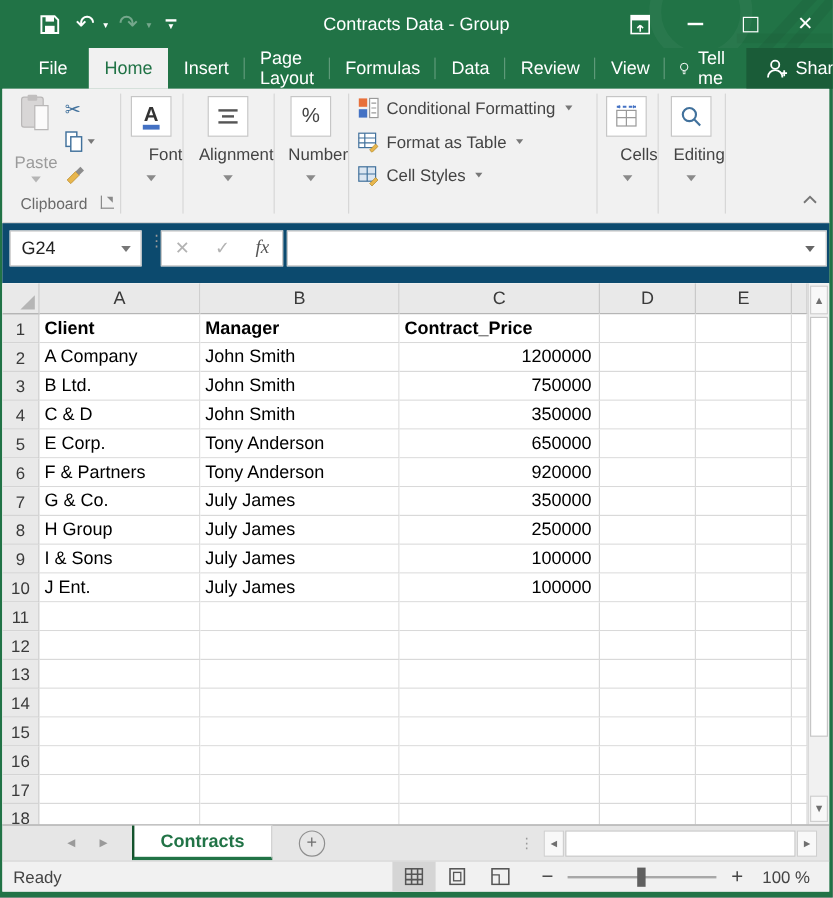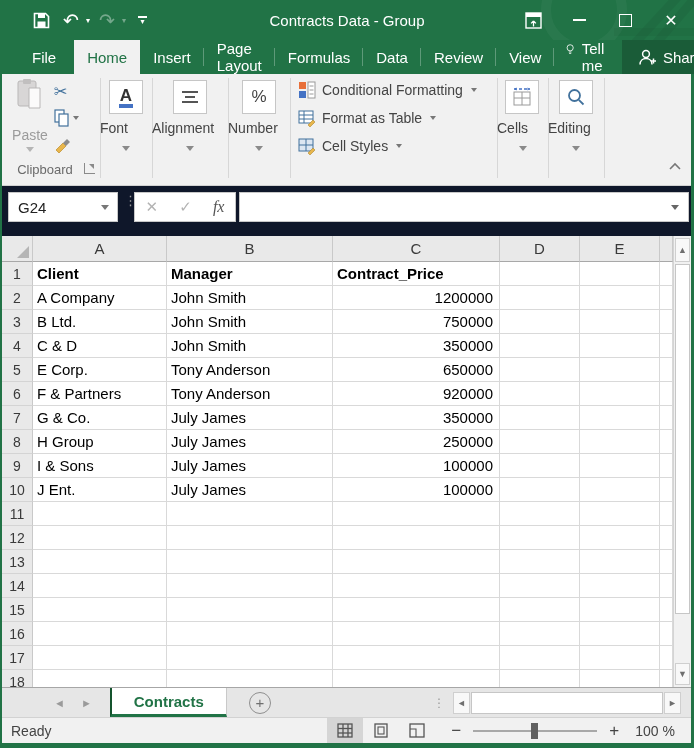--- a/index.html
+++ b/index.html
@@ -26,29 +26,29 @@
   .max-box{ width:13px; height:13px; border:1.5px solid #fff; }
   .min-bar{ width:13px; height:2px; background:#fff; }
   .close-x{ font-size:16px; }
 
   
   .tabstrip{ position:absolute; left:-2px; top:40px; width:694px; height:34px; background:#217346; display:flex; align-items:stretch; color:#fff; font-size:15px; }
   .rtab{ display:flex; align-items:center; padding:0 13px; position:relative; }
   .rtab.file{ margin-left:14px; padding:0 18px; }
   .rtab.active{ background:#f1f1f1; color:#217346; }
   .rtab .divider{ position:absolute; right:0; top:8px; bottom:8px; width:1px; background:rgba(255,255,255,.28); }
-  .tellme{ display:flex; gap:7px; padding:0 12px; }
+  .tellme{ display:flex; align-items:center; gap:7px; padding:0 12px; }
   .share{ margin-left:auto; background:#1a5c38; display:flex; align-items:center; gap:7px; padding:0 22px 0 16px; }
 
   
   .ribbon{ position:absolute; left:0; top:74px; width:689px; height:112px; background:#f1f1f1; border-bottom:1px solid #d2d2d2; font-size:14px; color:#444; }
   .gsep{ position:absolute; top:4px; height:100px; width:1px; background:#d7d7d7; }
   .grouplabel{ position:absolute; top:88px; font-size:13px; color:#6a6a6a; text-align:center; }
   .iconbox{ position:absolute; top:6px; width:34px; height:34px; background:#fff; border:1px solid #c6c6c6; display:flex; align-items:center; justify-content:center; }
-  .collapsed-label{ position:absolute; top:46px; width:100%; text-align:left; left:0; }
+  .collapsed-label{ position:absolute; top:46px; width:100%; text-align:right; left:0; }
   .chev-down{ width:0; height:0; border-left:4px solid transparent; border-right:4px solid transparent; border-top:5px solid #8a8a8a; position:absolute; top:72px; left:50%; margin-left:-4px; }
   .cgroup{ position:absolute; top:0; height:106px; }
   .font-A{ font-weight:bold; font-size:17px; color:#333; border-bottom:4px solid #4472c4; line-height:17px; padding:0 1px; }
   .align-icon{ display:flex; flex-direction:column; gap:3px; align-items:center; }
   .align-icon i{ display:block; height:2px; background:#555; }
   .pct{ font-size:17px; color:#444; }
   .paste{ position:absolute; left:6px; top:4px; width:44px; text-align:center; color:#9b9b9b; }
   .paste .clip{ margin:0 auto; }
   .paste-label{ margin-top:14px; font-size:14px; }
   .paste .chev{ margin:4px auto 0; width:0; height:0; border-left:4px solid transparent; border-right:4px solid transparent; border-top:5px solid #b5b5b5; }
@@ -57,21 +57,21 @@
   .scissors{ color:#41719c; font-size:16px; font-family:"DejaVu Sans", sans-serif; }
   .dlauncher{ position:absolute; left:82px; top:89px; width:11px; height:11px; border-left:1px solid #8a8a8a; border-bottom:1px solid #8a8a8a; }
   .dlauncher:after{ content:""; position:absolute; right:1px; top:1px; width:0; height:0; border-top:5px solid #8a8a8a; border-left:5px solid transparent; }
   .styles-rows{ position:absolute; left:4px; top:6px; display:flex; flex-direction:column; gap:8px; }
   .styles-row{ display:flex; align-items:center; gap:6px; height:20px; white-space:nowrap; }
   .styles-row .chev{ width:0; height:0; border-left:3.5px solid transparent; border-right:3.5px solid transparent; border-top:4px solid #777; margin-left:2px; }
   .ribbon-collapse{ position:absolute; right:10px; top:88px; width:12px; height:8px; }
   .ribbon-collapse svg{ display:block; }
 
   
-  .fbar{ position:absolute; left:0; top:186px; width:689px; height:50px; background:#0f172a; }
+  .fbar{ position:absolute; left:0; top:186px; width:689px; height:50px; background:#0c4a6e; }
   .namebox{ position:absolute; left:6px; top:6px; width:110px; height:30px; background:#fff; border:1px solid #c8c8c8; display:flex; align-items:center; font-size:15px; color:#222; padding-left:9px; }
   .namebox .caret{ margin-left:auto; margin-right:8px; width:0; height:0; border-left:4px solid transparent; border-right:4px solid transparent; border-top:5px solid #777; }
   .vdots{ position:absolute; left:122px; top:11px; color:#9a9a9a; font-size:13px; line-height:7px; letter-spacing:0; }
   .fxbox{ position:absolute; left:132px; top:6px; width:102px; height:30px; background:#fff; border:1px solid #c8c8c8; display:flex; align-items:center; justify-content:space-around; }
   .fx-cancel,.fx-enter{ color:#b3b3b3; font-size:15px; }
   .fx-label{ font-family:"Liberation Serif", serif; font-style:italic; font-size:16px; color:#555; }
   .finput{ position:absolute; left:237px; top:6px; width:450px; height:30px; background:#fff; border:1px solid #c8c8c8; display:flex; align-items:center; }
   .finput .caret{ margin-left:auto; margin-right:9px; width:0; height:0; border-left:4px solid transparent; border-right:4px solid transparent; border-top:5px solid #666; }
 
   

